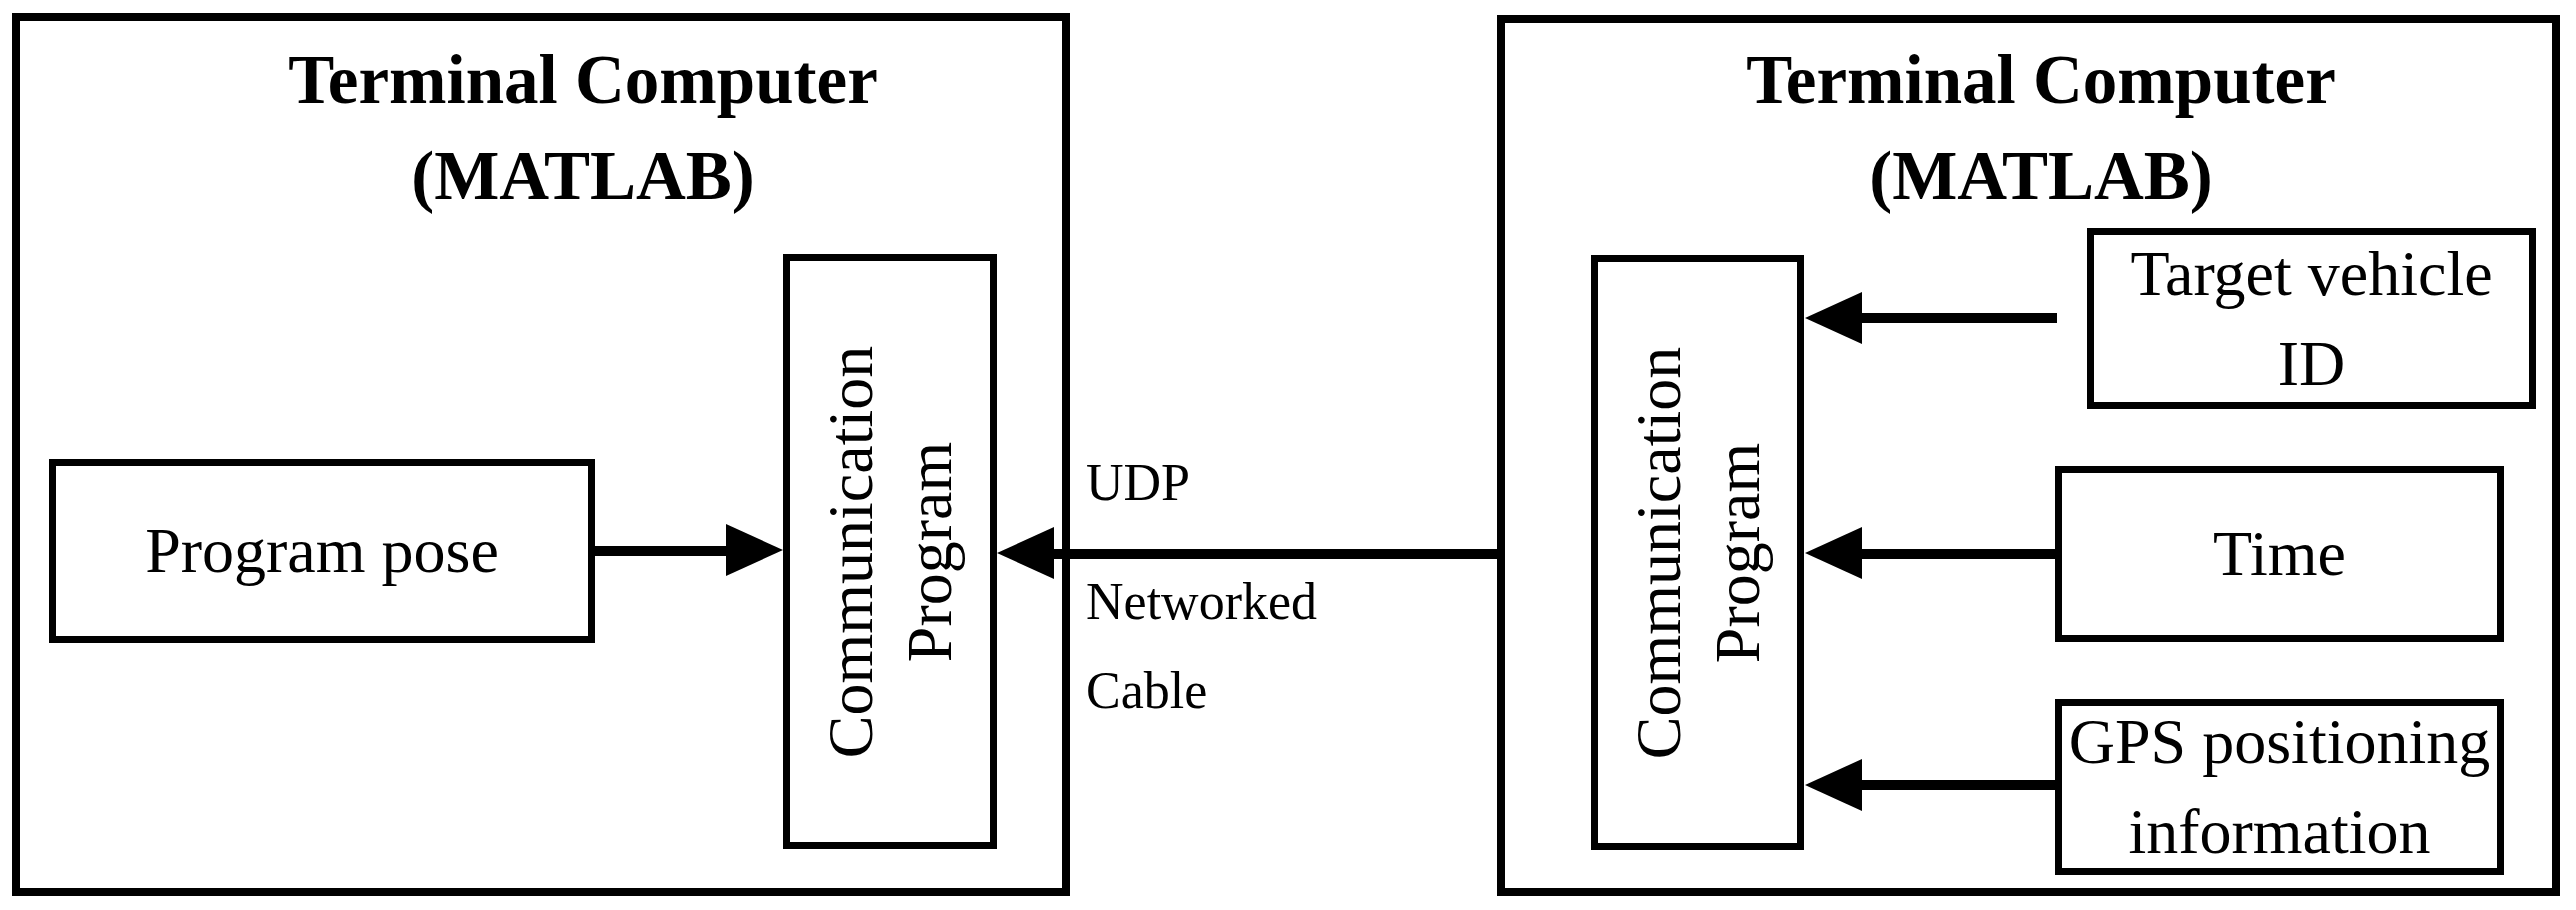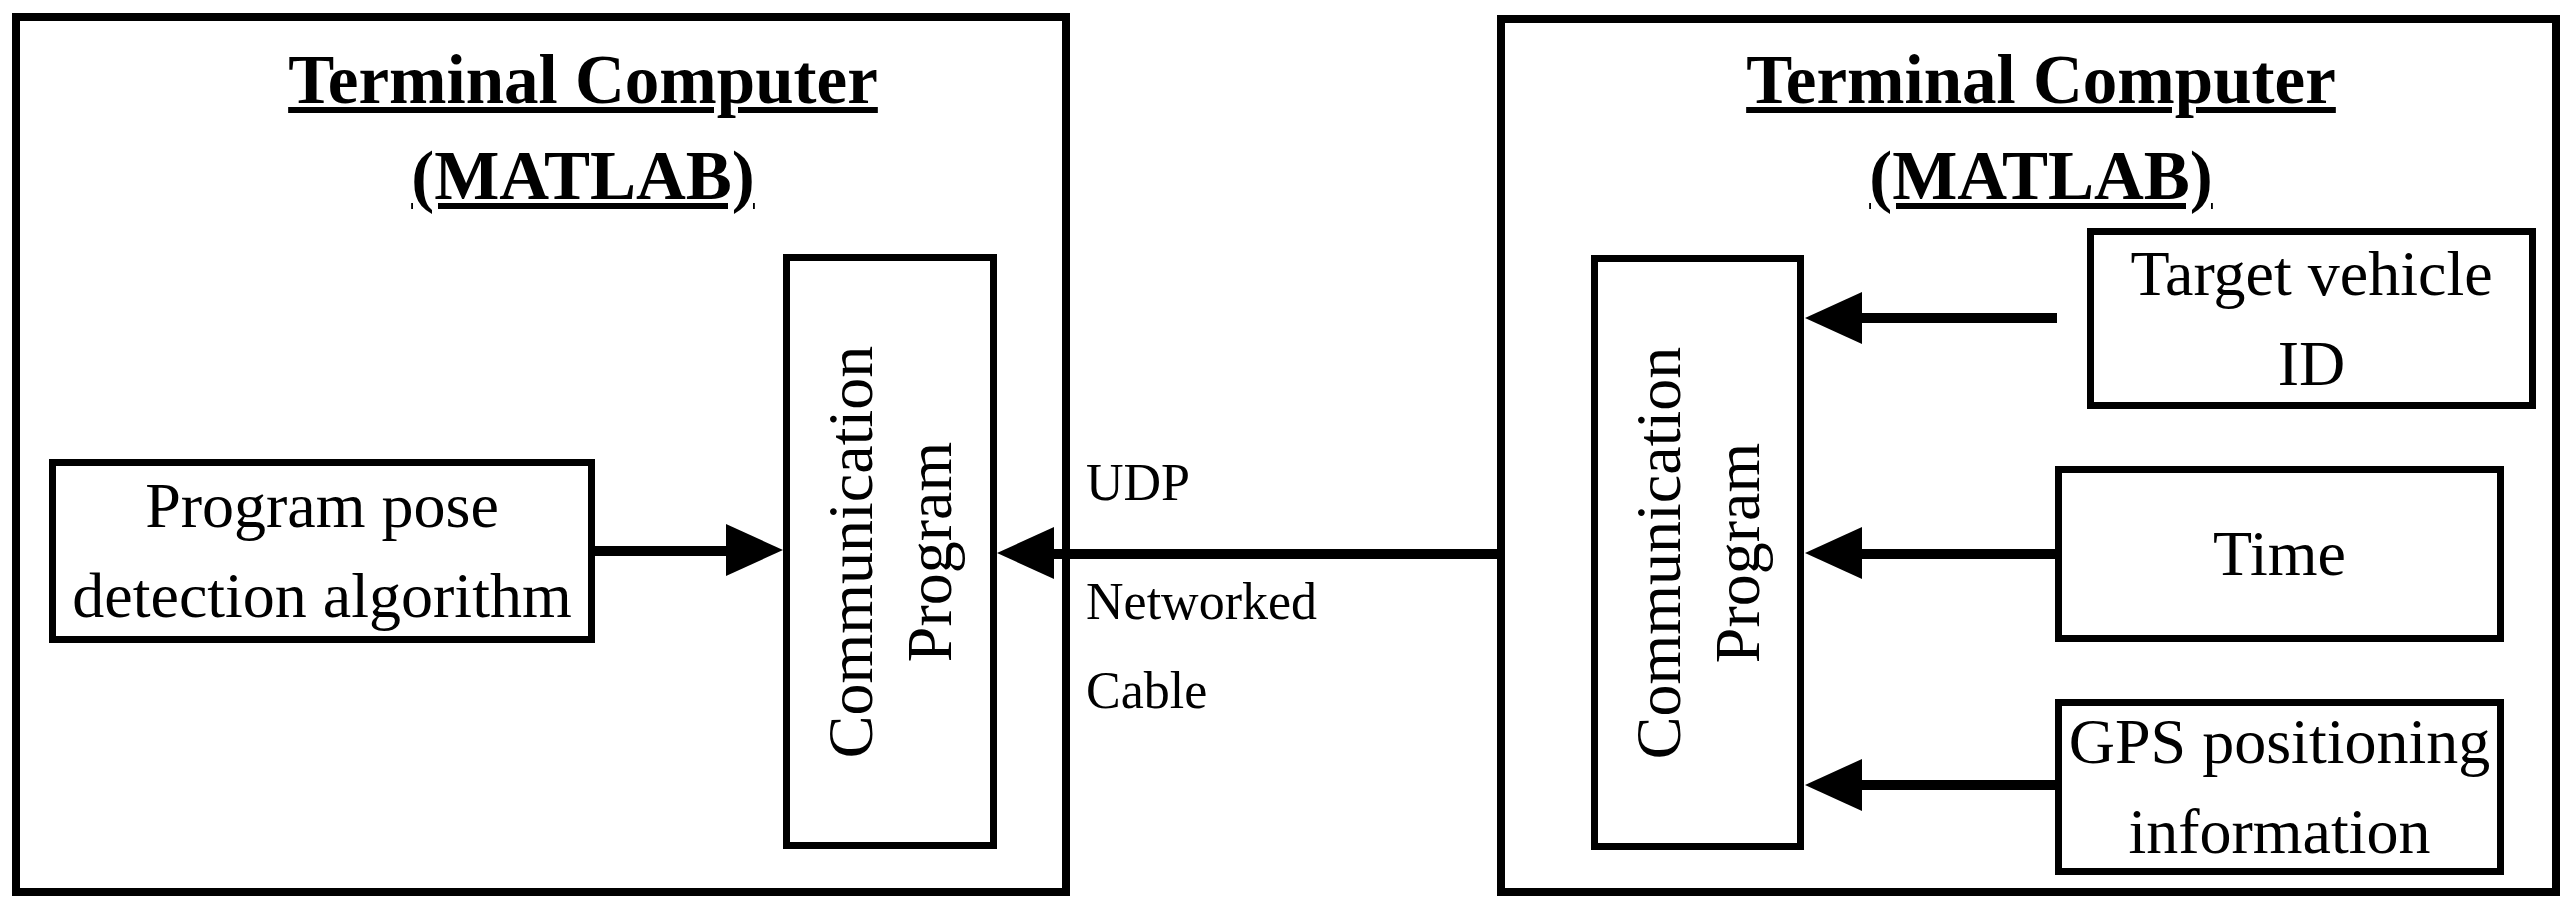--- a/index.html
+++ b/index.html
@@ -5,21 +5,21 @@
   html,body{margin:0;padding:0;background:#ffffff;}
   #canvas{
     position:relative;width:2576px;height:911px;background:#ffffff;
     font-family:"Liberation Serif","DejaVu Serif",serif;color:#000;overflow:hidden;
   }
   .abs{position:absolute;}
   .outer-box{border:8px solid #000;background:#fff;box-sizing:border-box;}
   .inner-box{border:7.4px solid #000;background:#fff;box-sizing:border-box;
     display:flex;flex-direction:column;align-items:center;justify-content:center;text-align:center;}
   .label{font-size:64px;line-height:90px;white-space:nowrap;}
-  .title{font-weight:bold;font-size:69px;line-height:96px;text-align:center;white-space:nowrap;text-decoration:underline;}
+  .title{font-weight:bold;font-size:69px;line-height:96px;text-align:center;white-space:nowrap;}
   .linklbl{font-weight:normal;font-size:52px;line-height:74px;text-align:left;white-space:nowrap;}
   .rot{transform:rotate(-90deg);display:flex;flex-direction:column;align-items:center;justify-content:center;}
   .rot .label{line-height:79px;}
   .shaft{background:#000;height:10px;}
   .head{width:0;height:0;}
   .head-right{border-top:26px solid transparent;border-bottom:26px solid transparent;border-left:57px solid #000;}
   .head-left{border-top:26px solid transparent;border-bottom:26px solid transparent;border-right:57px solid #000;}
 </style>
 </head>
 <body>
@@ -28,21 +28,20 @@
 
   <div class="abs outer-box" style="left:12px;top:12.8px;width:1058px;height:883px;"></div>
 
   <div class="abs title" style="left:54px;top:32px;width:1058px;">
     <div>Terminal Computer</div>
     <div>(MATLAB)</div>
   </div>
 
   <div class="abs inner-box" style="left:49px;top:459px;width:546px;height:184px;">
     <div class="label">Program pose</div>
-    <div class="label">detection algorithm</div>
   </div>
 
   <div class="abs inner-box" style="left:783px;top:254px;width:214px;height:595px;"></div>
   <div class="abs rot" style="left:600px;top:471px;width:579px;height:162px;">
     <div class="label">Communication</div>
     <div class="label">Program</div>
   </div>
 
   <div class="abs shaft" style="left:595px;top:546px;width:135px;"></div>
   <div class="abs head head-right" style="left:726px;top:524px;"></div>

